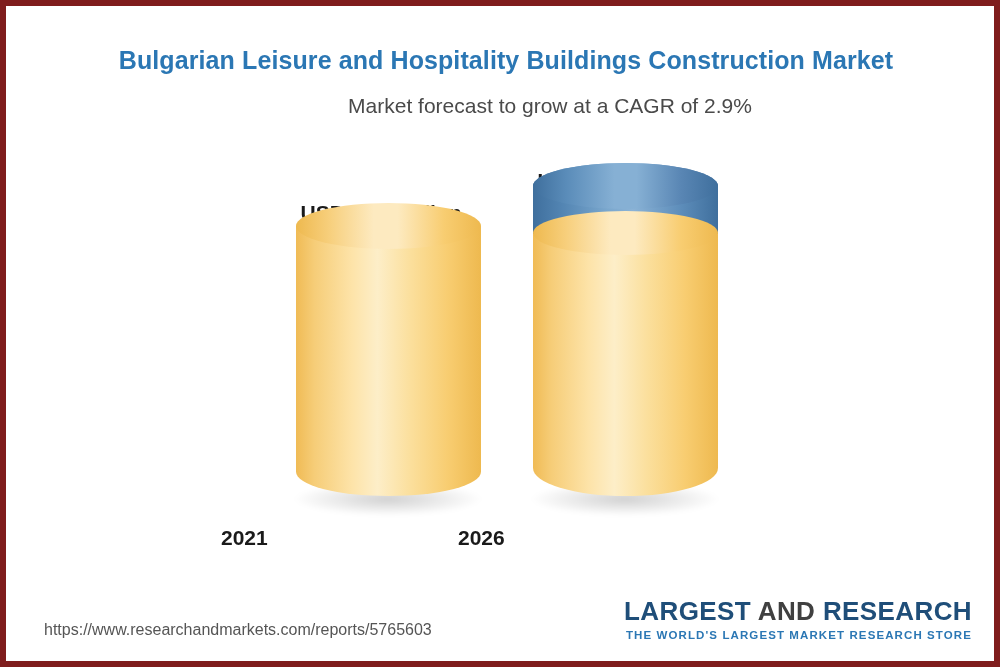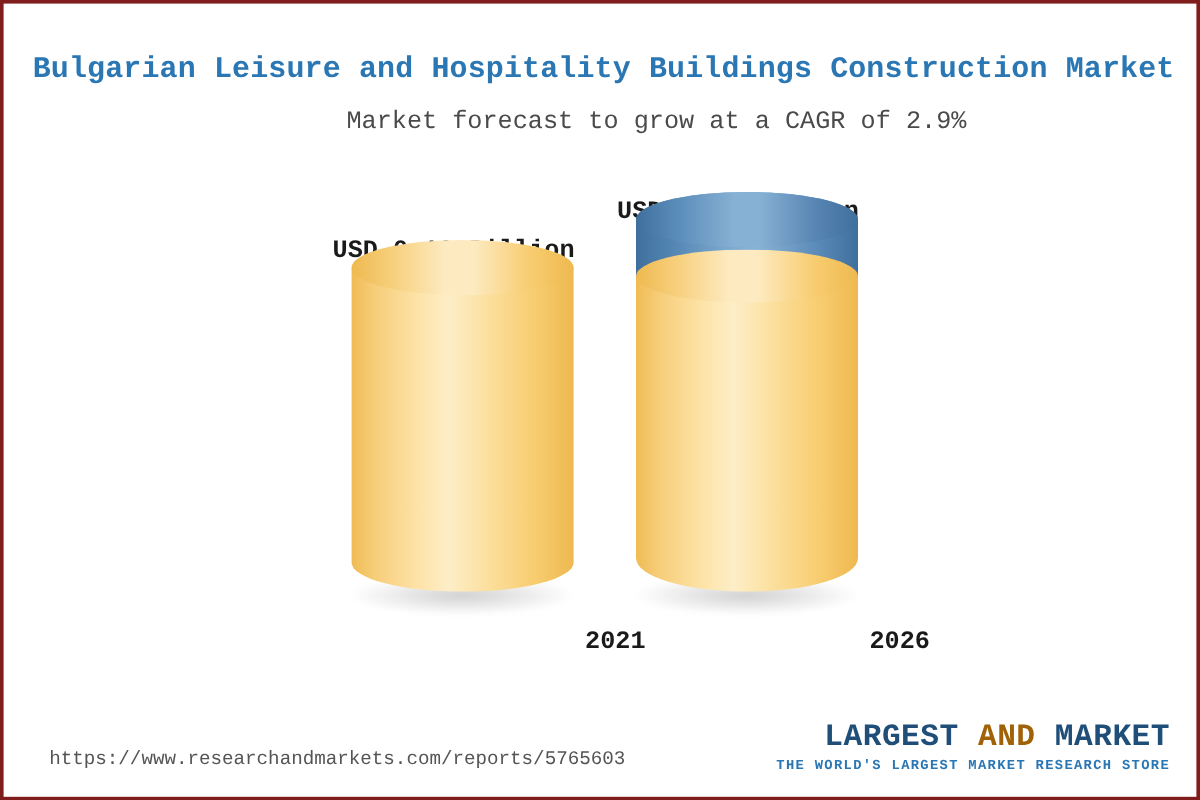--- a/index.html
+++ b/index.html
@@ -8,24 +8,23 @@
     background: #ffffff;
   }
   body {
     font-family: "Liberation Sans", sans-serif;
   }
   #page {
     position: relative;
     width: 1000px;
     height: 667px;
     background: #ffffff;
-    border: 3px solid #7f1d1d;
+    border: 6px solid #7f1d1d;
     box-sizing: border-box;
     overflow: hidden;
-    font-family: Liberation Mono, monospace;
   }
   .title {
     position: absolute;
     top: 40px;
     left: 0;
     width: 1000px;
     text-align: center;
     font-size: 25px;
     font-weight: bold;
     color: #2b77b4;
@@ -128,21 +127,21 @@
     bottom: 60px;
     height: 34px;
     border-radius: 50%;
     background: radial-gradient(ellipse at center, rgba(0,0,0,0.18) 0%, rgba(0,0,0,0.0) 70%);
     filter: blur(2px);
   }
   .bar-label {
     position: absolute;
     bottom: 26px;
     width: 320px;
-    text-align: right;
+    text-align: left;
     font-size: 21px;
     font-weight: bold;
     color: #1a1a1a;
   }
   
   .source-url {
     position: absolute;
     left: 28px;
     bottom: 22px;
     font-size: 16px;
@@ -156,21 +155,21 @@
     text-align: right;
     line-height: 1;
   }
   .logo-main {
     font-size: 26px;
     font-weight: bold;
     letter-spacing: 0.4px;
     color: #1f4e79;
   }
   .logo-main .and {
-    color: #a16207;
+    color: #404040;
   }
   .logo-sub {
     margin-top: 6px;
     font-size: 11.5px;
     font-weight: bold;
     letter-spacing: 1.1px;
     color: #2b77b4;
     text-align: right;
   }
 </style>
@@ -207,17 +206,17 @@
         <div class="seg-blue-top" style="top:-23px;"></div>
       </div>
       <div class="bar-label">2026</div>
     </div>
 
   </div>
 
   <div class="source-url">https://www.researchandmarkets.com/reports/5765603</div>
 
   <div class="logo">
-    <div class="logo-main"><span>LARGEST</span> <span class="and">AND</span> <span>MARKET</span></div>
+    <div class="logo-main"><span>LARGEST</span> <span class="and">AND</span> <span>RESEARCH</span></div>
     <div class="logo-sub">THE WORLD'S LARGEST MARKET RESEARCH STORE</div>
   </div>
 
 </div>
 
 </body></html>

